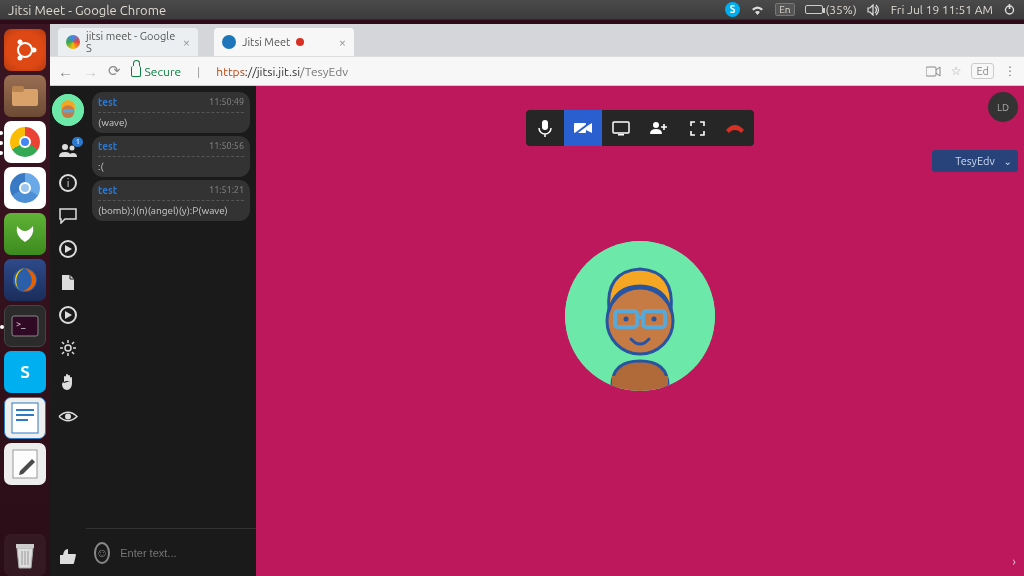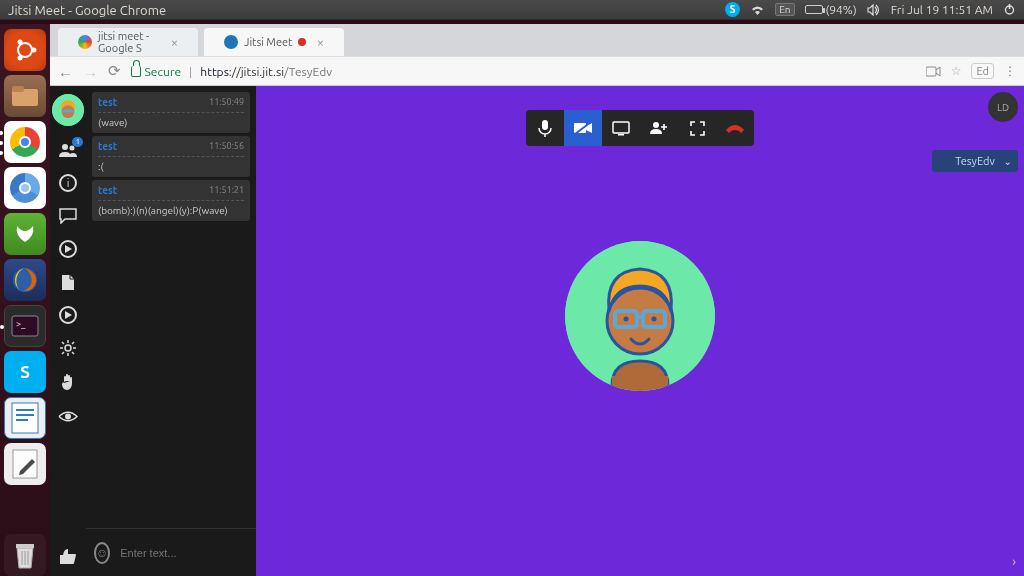--- a/index.html
+++ b/index.html
@@ -33,56 +33,56 @@
   .licon.trash{background:rgba(255,255,255,0.05)}
   .pip{position:absolute;left:-5px;width:4px;height:4px;border-radius:50%;background:#fff}
   .chrome-circ{width:30px;height:30px;border-radius:50%;background:conic-gradient(#ea4335 0 120deg,#34a853 120deg 240deg,#fbbc05 240deg 360deg);display:flex;align-items:center;justify-content:center}
   .chrome-circ .inner{width:12px;height:12px;border-radius:50%;background:#4285f4;border:2px solid #fff}
   .chromium-circ{width:30px;height:30px;border-radius:50%;background:conic-gradient(#6aa9e8 0 120deg,#4d8fd6 120deg 240deg,#3a7ac4 240deg 360deg);display:flex;align-items:center;justify-content:center}
   .chromium-circ .inner{width:12px;height:12px;border-radius:50%;background:#9cc5ef;border:2px solid #fff}
 
   
   .chrome-window{position:absolute;top:24px;left:50px;right:0;bottom:0;background:#dee1e6;display:flex;flex-direction:column}
   .tabstrip{height:32px;display:flex;align-items:flex-end;padding-left:8px;background:#d4d6d9}
-  .tab{height:28px;min-width:140px;max-width:140px;background:#eceff1;border-radius:4px 4px 0 0;display:flex;align-items:center;font-size:11px;color:#555;padding:0 20px;margin-right:6px;position:relative;gap:6px}
+  .tab{height:28px;min-width:140px;max-width:140px;background:#eceff1;border-radius:4px 4px 0 0;display:flex;align-items:center;font-size:11px;color:#555;padding:0 8px;margin-right:16px;position:relative;gap:6px}
   .tab.active{background:#f7f7f7}
   .tab .favi{width:14px;height:14px;border-radius:50%;flex-shrink:0}
   .tab .x{margin-left:auto;color:#999;font-size:13px}
   .rec{width:8px;height:8px;background:#d93025;border-radius:50%}
   .addrbar{height:30px;background:#f7f7f7;border-top:1px solid #ddd;border-bottom:1px solid #ccc;display:flex;align-items:center;padding:0 8px;gap:10px;font-size:12px;color:#555}
   .navbtn{color:#888;font-size:15px}
-  .url{flex:1;display:flex;align-items:center;gap:8px}
+  .url{flex:1;display:flex;align-items:center;gap:16px}
   .secure{color:#0b8043;display:flex;align-items:center;gap:4px}
   .lock{width:10px;height:11px;border:1.5px solid #0b8043;border-radius:2px;position:relative;border-top:none}
   .lock::before{content:"";position:absolute;top:-6px;left:1px;width:5px;height:5px;border:1.5px solid #0b8043;border-bottom:none;border-radius:4px 4px 0 0}
-  .addr-https{color:#0f172a}
+  .addr-https{color:#c2410c}
   .addr-rest{color:#333}
   .addr-path{color:#777}
   .chip{color:#888;font-size:11px;border:1px solid #ccc;border-radius:3px;padding:1px 4px}
 
   
   .app{flex:1;background:#474747;position:relative;display:flex;overflow:hidden}
   .side-icons{width:36px;background:#1a1a1a;display:flex;flex-direction:column;align-items:center;padding-top:8px;gap:14px;color:#ddd;padding-bottom:10px}
   .sicon{width:20px;height:20px;display:flex;align-items:center;justify-content:center;font-size:16px;position:relative}
   .sicon.round{border:2px solid #ddd;border-radius:50%;width:18px;height:18px;font-size:11px}
   .sicon.bottom{margin-top:auto}
   .badge{position:absolute;top:-3px;right:-5px;background:#2a78d0;color:#fff;font-size:8px;border-radius:6px;padding:0 3px;line-height:10px}
   .avatar-sm{width:32px;height:32px;border-radius:50%;background:#6ce8a9;display:flex;align-items:center;justify-content:center;overflow:hidden;flex-shrink:0}
 
   .chat-panel{width:170px;background:#1a1a1a;display:flex;flex-direction:column}
   .chat-msgs{flex:1;padding:6px;display:flex;flex-direction:column;gap:3px}
-  .msg{background:#333;border-radius:3px;padding:5px 6px;position:relative;font-size:10px;color:#ccc}
+  .msg{background:#333;border-radius:11px;padding:5px 6px;position:relative;font-size:10px;color:#ccc}
   .msg .sender{color:#2a78d0;font-weight:bold;font-size:10px}
   .msg .time{position:absolute;top:5px;right:6px;color:#888;font-size:9px}
   .msg .divider{height:0;border-top:1px dashed #555;margin:4px 0}
   .chat-input{height:48px;border-top:1px solid #333;display:flex;align-items:center;padding:0 8px;gap:8px}
   .emoji-btn{width:22px;height:22px;border:2px solid #888;border-radius:50%;display:flex;align-items:center;justify-content:center;color:#888;font-size:12px}
   .chat-input input{flex:1;background:transparent;border:none;outline:none;color:#ccc;font-size:11px}
 
-  .stage{flex:1;position:relative;background:#6d28d9}
+  .stage{flex:1;position:relative;background:#be185d}
   .big-avatar{position:absolute;top:50%;left:50%;transform:translate(-50%,-60%);width:150px;height:150px;border-radius:50%;background:#6ce8a9;overflow:hidden}
 
   .toolbar{position:absolute;top:24px;left:50%;transform:translateX(-50%);display:flex;background:#262626;border-radius:4px;overflow:hidden}
   .tbtn{width:38px;height:36px;display:flex;align-items:center;justify-content:center;color:#fff}
   .tbtn.active{background:#2a5fd0}
   .tbtn.hang{color:#d93025}
 
   .thumbs{position:absolute;top:6px;right:6px;display:flex;gap:6px;align-items:flex-start}
   .thumb-avatar{width:30px;height:30px;border-radius:50%;background:#333;color:#aaa;font-size:10px;display:flex;align-items:center;justify-content:center}
   .thumb{width:86px;height:52px;background:#000;border-radius:3px;color:#fff;font-size:10px;display:flex;align-items:center;justify-content:center;position:relative}
@@ -105,21 +105,21 @@
   <div class="tray">
     <span class="skype-tray">S</span>
     <span>
       <svg width="15" height="12" viewBox="0 0 15 12">
           <path d="M7.5 11 L5 8 Q7.5 6 10 8 Z M2 5 Q7.5 0 13 5 L11.5 6.5 Q7.5 3 3.5 6.5 Z" fill="#ddd"></path>
         </svg>
     </span>
     <span class="lang-ind">En</span>
     <span style="display:flex;align-items:center;gap:3px">
       <span class="batt"><span class="fill"></span></span>
-      <span>(94%)</span>
+      <span>(35%)</span>
     </span>
     <span>
       <svg width="14" height="12" viewBox="0 0 14 12">
           <path d="M1 4h2l3-3v10l-3-3H1Z M8 3 Q11 6 8 9 M9 1 Q14 6 9 11" fill="none" stroke="#ddd" stroke-width="1.2"></path>
         </svg>
     </span>
     <span>Fri Jul 19 11:51 AM</span>
     <span>
       <svg width="13" height="13" viewBox="0 0 13 13">
           <circle cx="6.5" cy="7" r="4" fill="none" stroke="#ddd" stroke-width="1.4"></circle>

